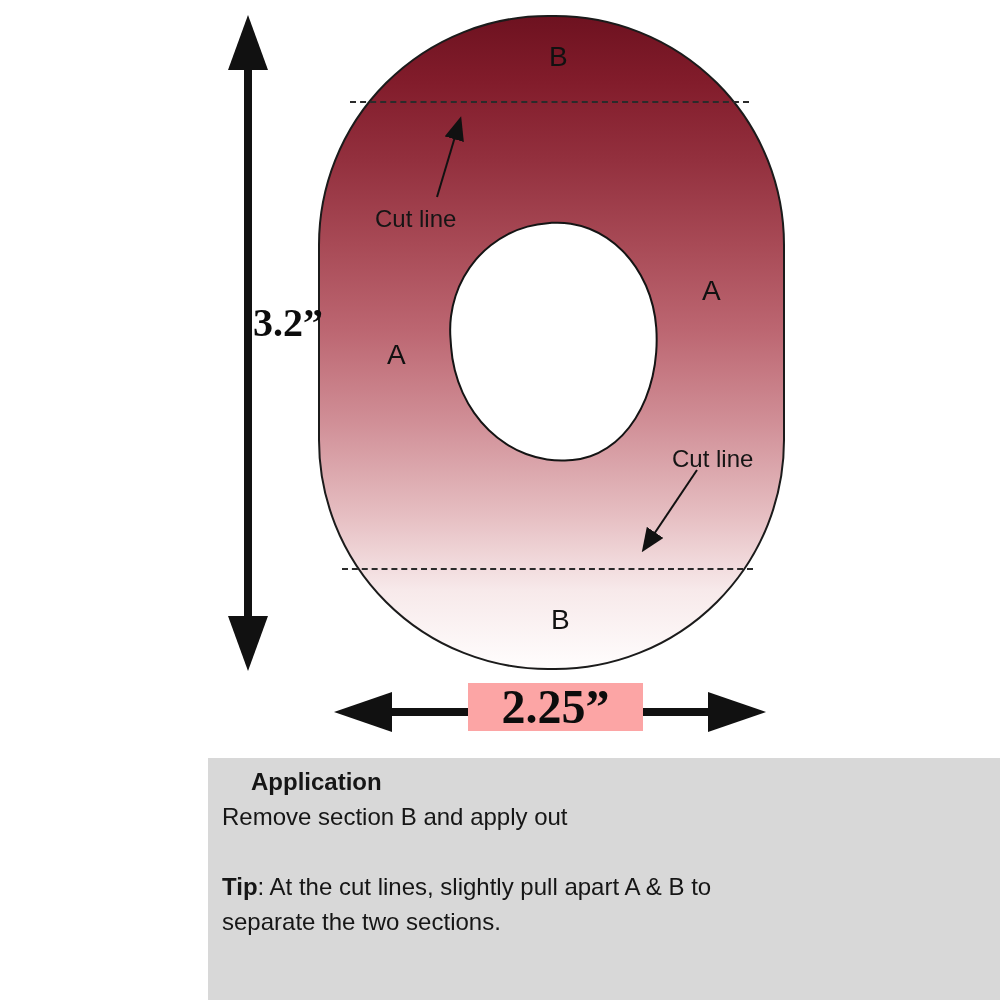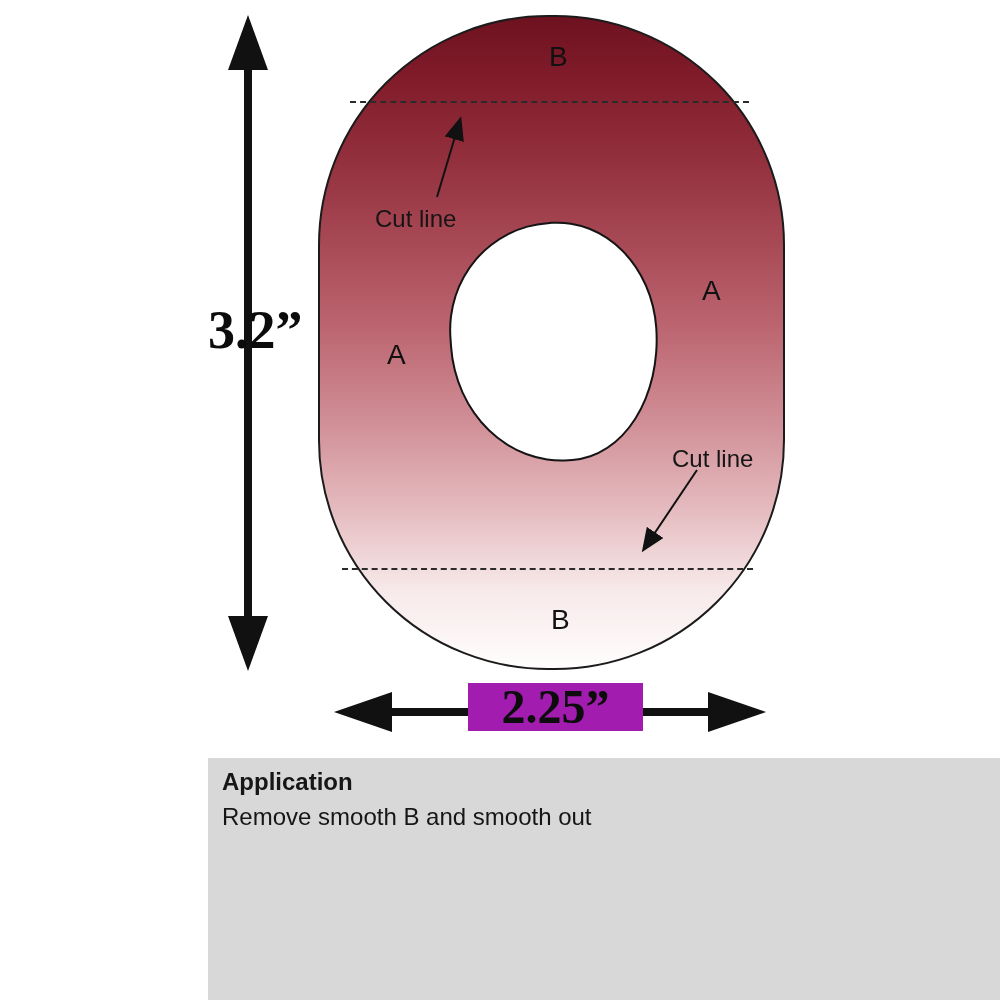--- a/index.html
+++ b/index.html
@@ -92,30 +92,30 @@
     font-family: "Liberation Serif", serif;
     font-weight: bold;
     color: #0c0c0c;
     z-index: 6;
     line-height: 1;
   }
   .dim-height {
     left: 208px;
     top: 303px;
     width: 115px;
-    font-size: 54px;
-    text-align: left;
+    font-size: 40px;
+    text-align: right;
   }
   .dim-width {
     left: 468px;
     top: 683px;
     width: 175px;
     font-size: 48px;
     text-align: center;
-    background: #a21caf;
+    background: #fca5a5;
   }
 
   
   .arrows {
     position: absolute;
     left: 0;
     top: 0;
     z-index: 5;
     pointer-events: none;
   }
@@ -132,20 +132,21 @@
     padding: 6px 14px;
     color: #161616;
     font-size: 24px;
     line-height: 35px;
   }
   .instructions p {
     margin: 0;
   }
   .instructions .title {
     font-weight: bold;
+    margin-left: 29px;
   }
   .instructions .tip {
     margin-top: 35px;
     max-width: 585px;
   }
   .instructions .tip b {
     font-weight: bold;
   }
 </style>
 </head>
@@ -188,16 +189,17 @@
 
     <line x1="437" y1="197" x2="460" y2="120" stroke="#111111" stroke-width="2" marker-end="url(#arrow-small)"></line>
     <line x1="697" y1="470" x2="644" y2="549" stroke="#111111" stroke-width="2" marker-end="url(#arrow-small)"></line>
   </svg>
 
   <div class="dim-label dim-height">3.2”</div>
   <div class="dim-label dim-width">2.25”</div>
 
   <div class="instructions">
     <p class="title">Application</p>
-    <p>Remove smooth B and smooth out</p>
+    <p>Remove section B and apply out</p>
+    <p class="tip"><b>Tip</b><span>: At the cut lines, slightly pull apart A &amp; B to separate the two sections.</span></p>
   </div>
 
 </div>
 
 </body></html>

